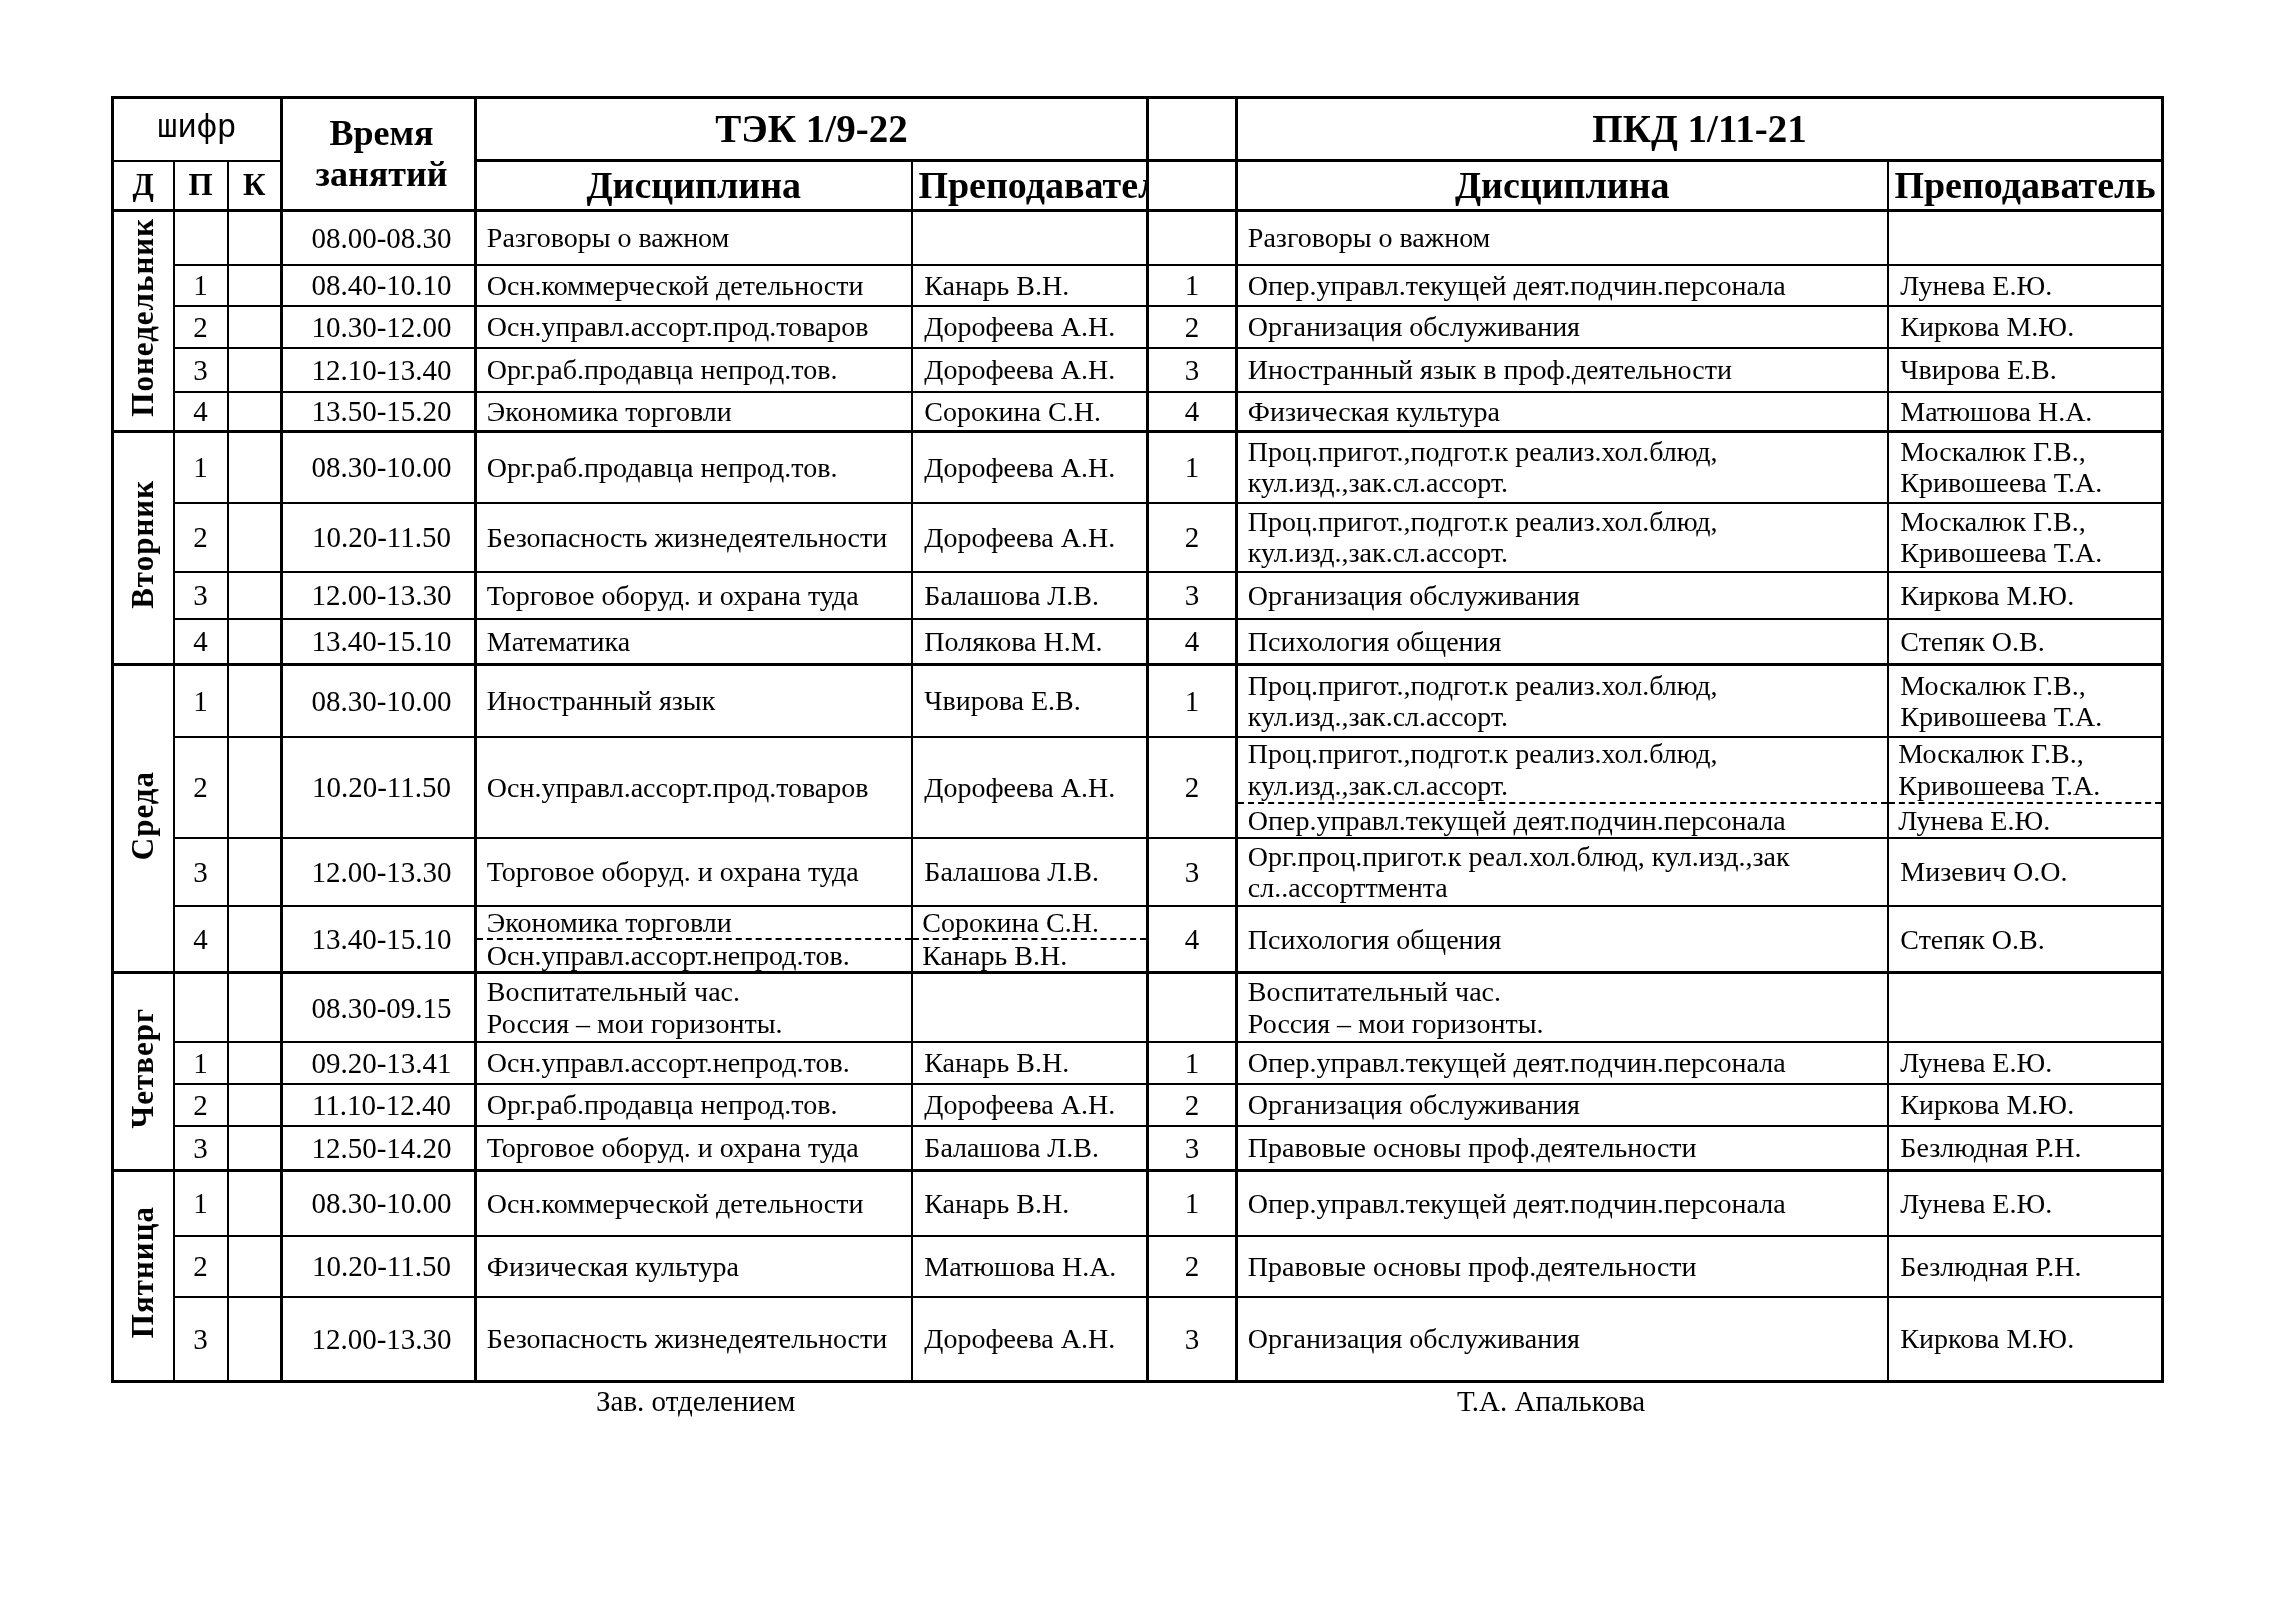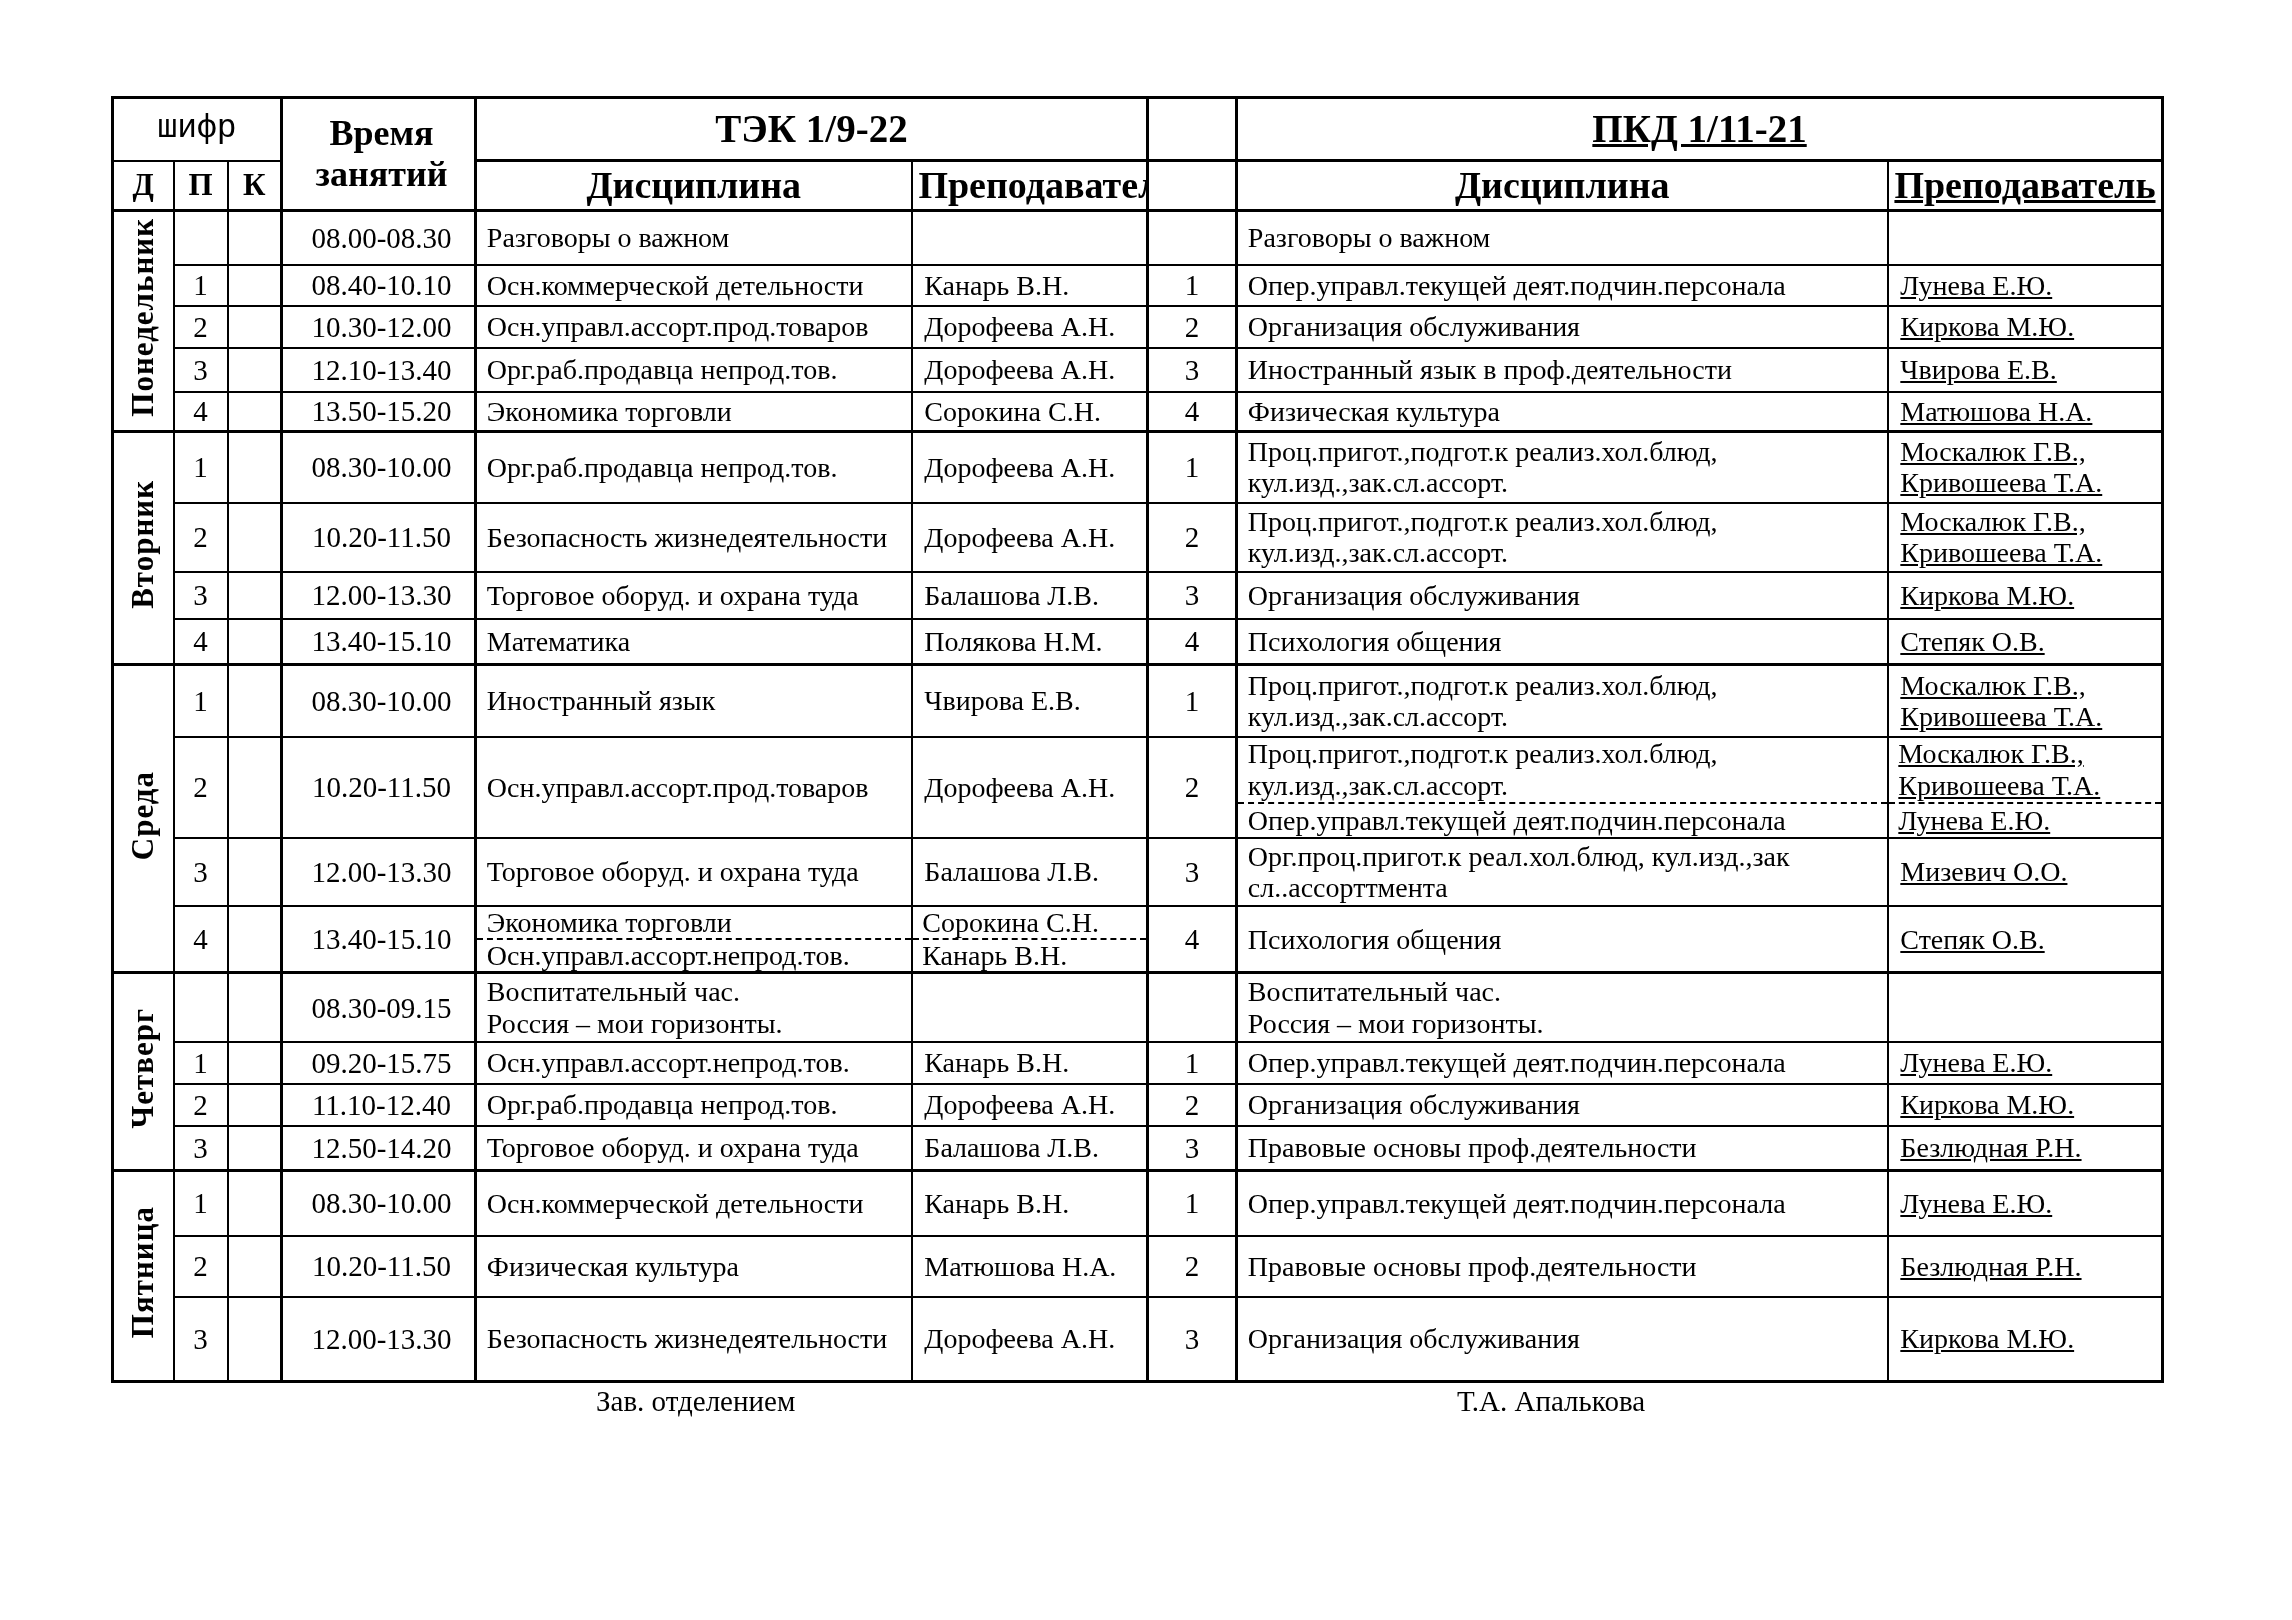--- a/index.html
+++ b/index.html
@@ -29,21 +29,21 @@
   }
   
   .c-d{border-right-width:2px;}
   .c-p{border-right-width:2px;}
   .c-k{border-right-width:3.9px;}
   .c-time{border-right-width:3.9px;}
   .c-disc1{border-right-width:2px;}
   .c-teach1{border-right-width:3.9px;}
   .c-num{border-right-width:3.9px;}
   .c-disc2{border-right-width:2px;}
-  .c-teach2{border-right-width:3.9px;text-decoration:underline;}
+  .c-teach2{border-right-width:3.9px;}
   
   thead th{border-bottom-width:3.9px;font-weight:bold;text-align:center;}
   th.shifr{font-weight:normal;font-size:33px;border-bottom-width:2.9px;font-family:Liberation Mono, monospace;}
   th.time-head{font-size:36px;text-align:center;padding-left:11.8px;}
   th.group{font-size:39px;}
   th.sub{font-size:38px;}
   th.dpk{font-size:31px;}
   
   td.num{text-align:center;font-size:29px;padding:2px 2px;}
   td.time{font-size:29px;text-align:center;padding-left:11.8px;white-space:nowrap;}
@@ -300,21 +300,21 @@
 Россия – мои горизонты.</span></td>
           <td class="c-teach1 teach"><span class="txt"></span></td>
           <td class="c-num num"><span class="txt"></span></td>
           <td class="c-disc2 disc"><span class="txt">Воспитательный час.
 Россия – мои горизонты.</span></td>
           <td class="c-teach2 teach"><span class="txt"></span></td>
         </tr>
         <tr style="height: 42px;">
           <td class="c-p num"><span class="txt">1</span></td>
           <td class="c-k"><span class="txt"></span></td>
-          <td class="c-time time"><span class="txt">09.20-15.75</span></td>
+          <td class="c-time time"><span class="txt">09.20-13.41</span></td>
           <td class="c-disc1 disc"><span class="txt">Осн.управл.ассорт.непрод.тов.</span></td>
           <td class="c-teach1 teach"><span class="txt">Канарь В.Н.</span></td>
           <td class="c-num num"><span class="txt">1</span></td>
           <td class="c-disc2 disc"><span class="txt">Опер.управл.текущей деят.подчин.персонала</span></td>
           <td class="c-teach2 teach"><span class="txt">Лунева Е.Ю.</span></td>
         </tr>
         <tr style="height: 42px;">
           <td class="c-p num"><span class="txt">2</span></td>
           <td class="c-k"><span class="txt"></span></td>
           <td class="c-time time"><span class="txt">11.10-12.40</span></td>

